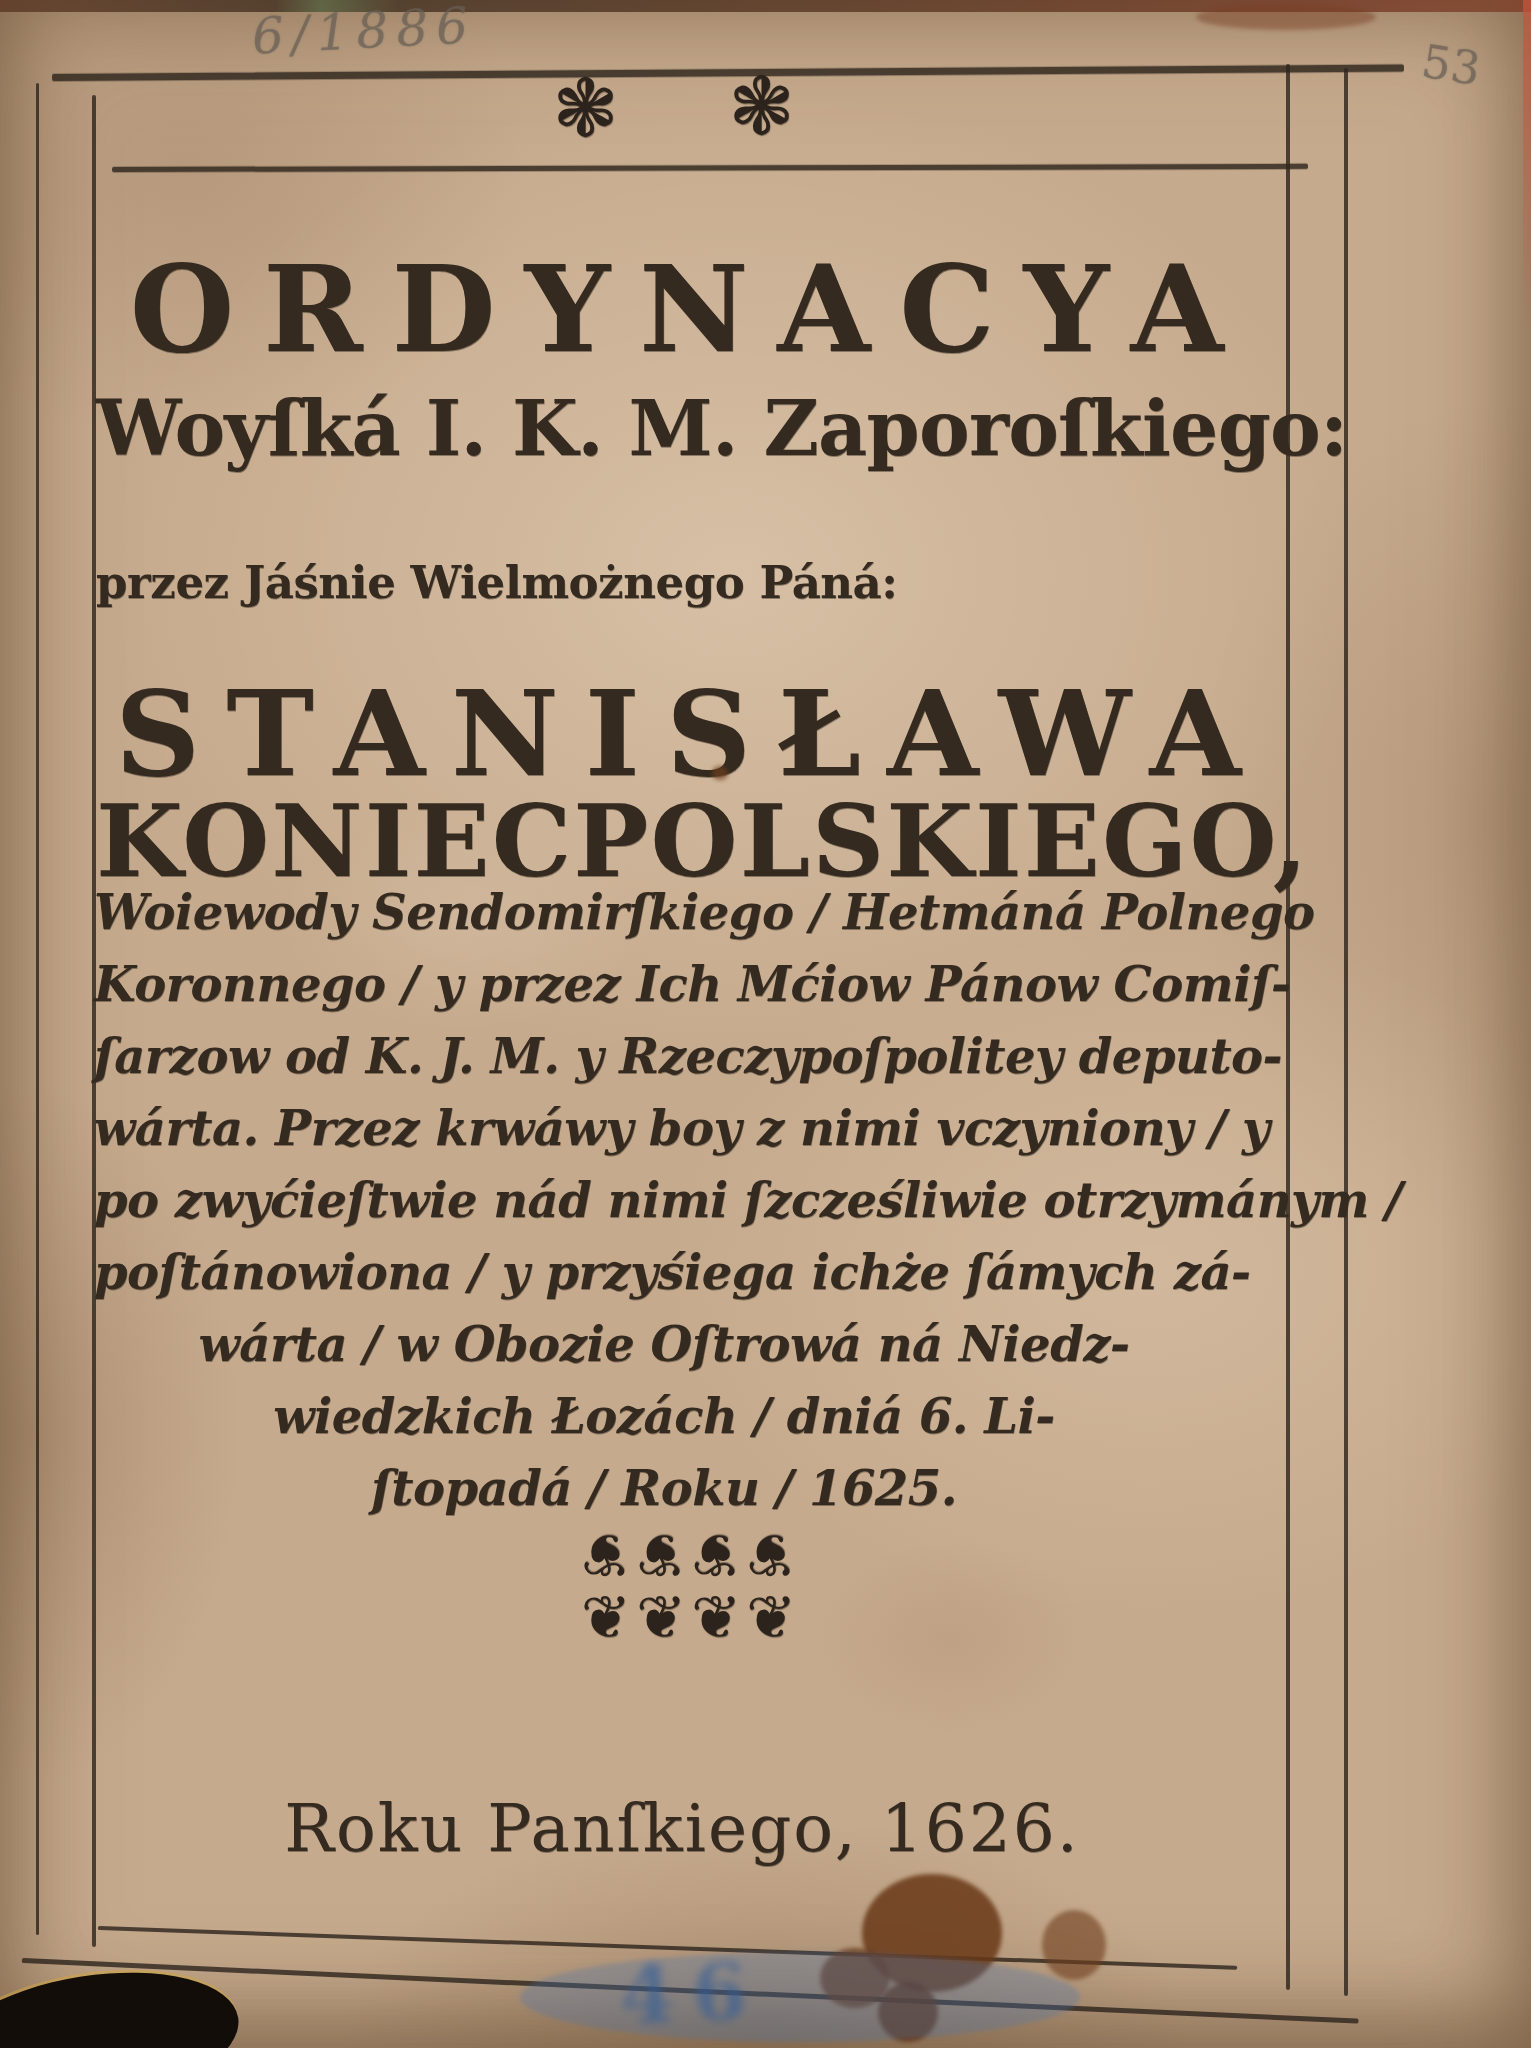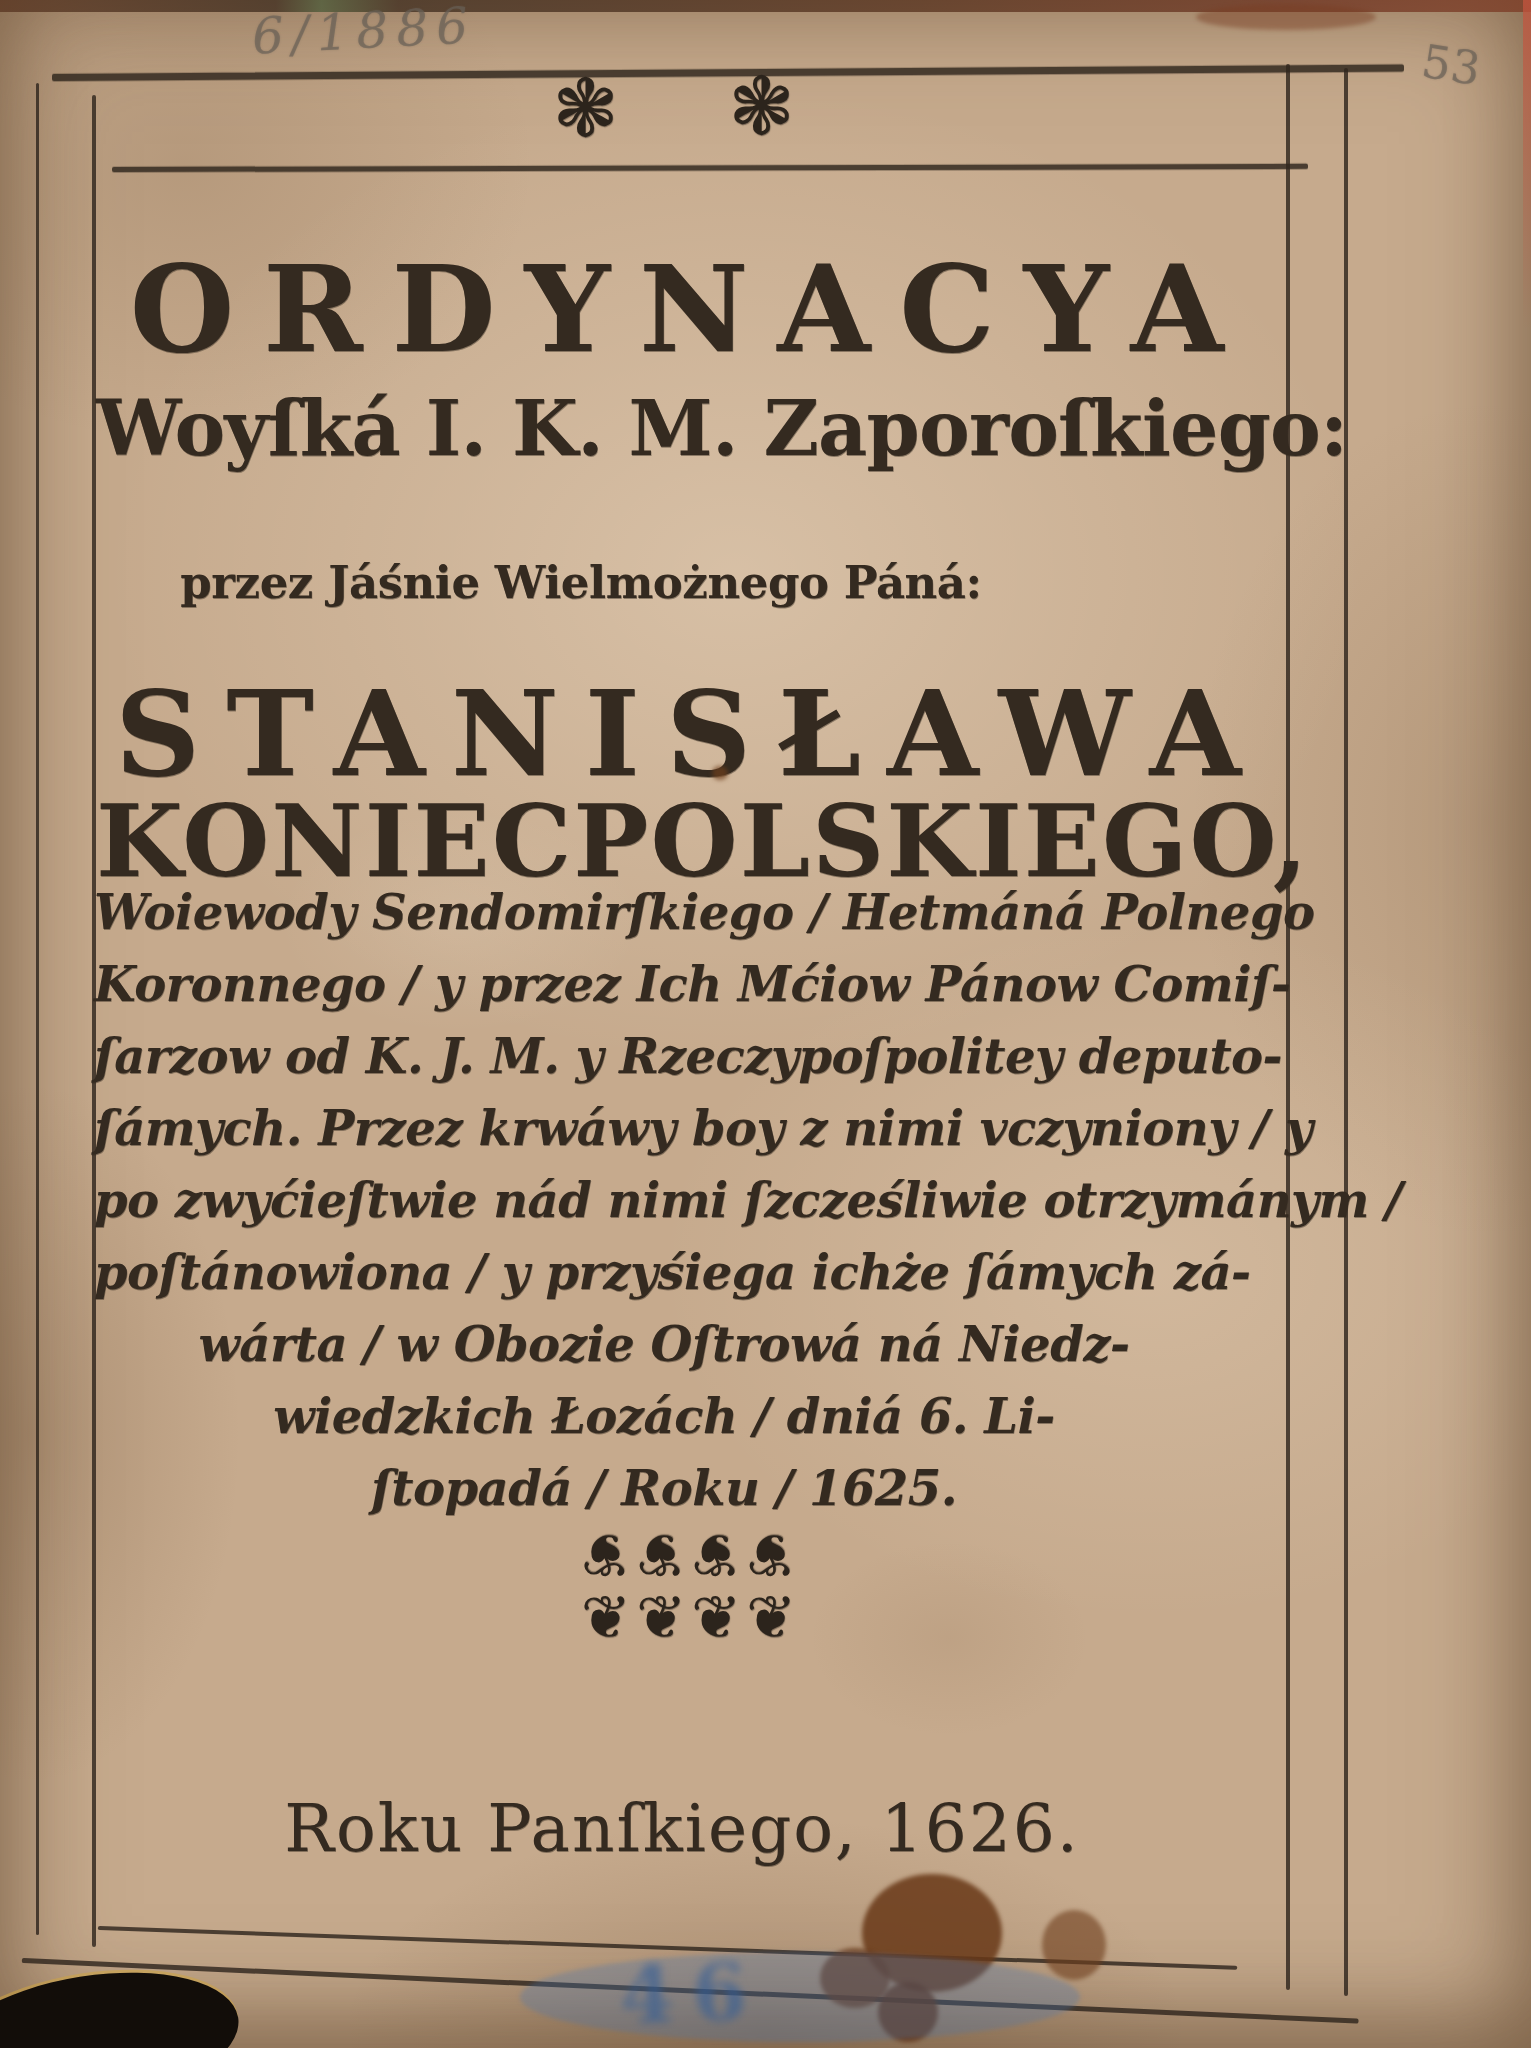--- a/index.html
+++ b/index.html
@@ -73,31 +73,31 @@
   <div class="abs rule" style="left:98px;top:1926px;width:1140px;height:4px;transform:rotate(2deg);transform-origin:left top;"></div>
   <div class="abs rule" style="left:22px;top:1958px;width:1338px;height:5px;transform:rotate(2.6deg);transform-origin:left top;"></div>
 
   <span class="abs fleuron" style="left:552px;top:62px;">❃</span>
   <span class="abs fleuron" style="left:728px;top:60px;">❃</span>
 
   <div class="abs ink title-main" style="left:96px;width:1190px;top:238px;text-align:center;">ORDYNACYA</div>
 
   <div class="abs ink blackletter army" style="left:96px;width:1190px;top:384px;text-align:center;">Woyſká I. K. M. Zaporoſkiego:</div>
 
-  <div class="abs ink blackletter byline" style="left:96px;width:954px;top:556px;text-align:center;padding-left:8px;">przez Jáśnie Wielmożnego Páná:</div>
+  <div class="abs ink blackletter byline" style="left:96px;width:954px;top:556px;text-align:left;">przez Jáśnie Wielmożnego Páná:</div>
 
   <div class="abs ink name1" style="left:96px;width:1190px;top:664px;text-align:center;">STANISŁAWA</div>
 
   <div class="abs ink name2" style="left:96px;width:1190px;top:782px;text-align:center;">KONIECPOLSKIEGO,</div>
 
   <div class="abs" style="left:94px;top:876px;width:1200px;">
     <div class="ink blackletter bodyline">Woiewody Sendomirſkiego / Hetmáná Polnego</div>
     <div class="ink blackletter bodyline">Koronnego / y przez Ich Mćiow Pánow Comiſ-</div>
     <div class="ink blackletter bodyline">ſarzow od K. J. M. y Rzeczypoſpolitey deputo-</div>
-    <div class="ink blackletter bodyline">ſámych.  Przez krwáwy boy z nimi vczyniony / y</div>
+    <div class="ink blackletter bodyline">wárta.  Przez krwáwy boy z nimi vczyniony / y</div>
     <div class="ink blackletter bodyline">po zwyćieſtwie nád nimi ſzcześliwie otrzymánym /</div>
     <div class="ink blackletter bodyline center" style="width:1140px;">poſtánowiona / y przyśiega ichże ſámych zá-</div>
     <div class="ink blackletter bodyline center" style="width:1140px;">wárta / w Obozie Oſtrowá ná Niedz-</div>
     <div class="ink blackletter bodyline center" style="width:1140px;">wiedzkich Łozách / dniá 6. Li-</div>
     <div class="ink blackletter bodyline center" style="width:1140px;">ſtopadá / Roku / 1625.</div>
   </div>
 
   <div class="abs" style="left:96px;width:1190px;top:1524px;text-align:center;">
     <div class="orn-row flip">❦❦❦❦</div>
     <div class="orn-row">❦❦❦❦</div>

